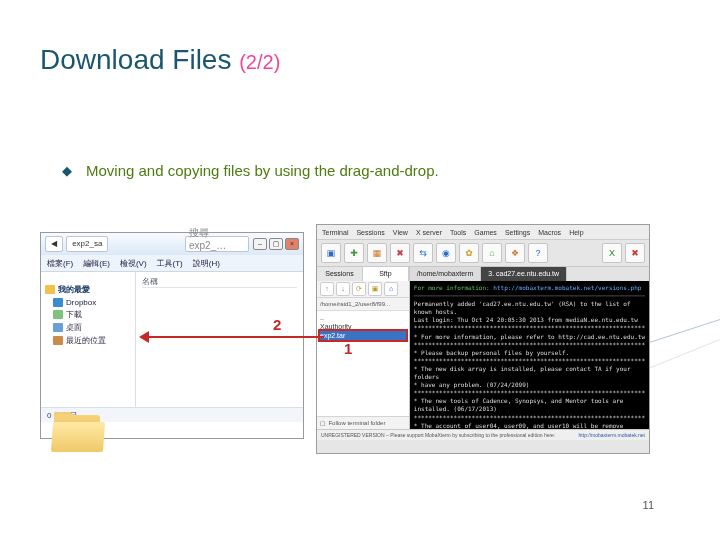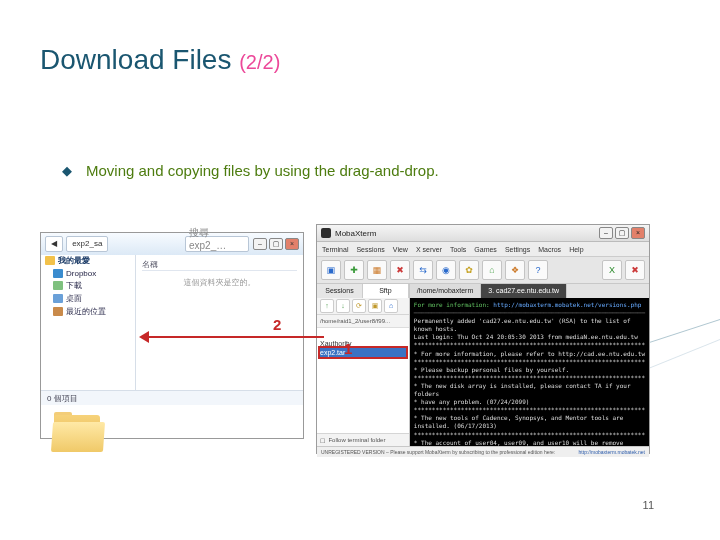--- a/index.html
+++ b/index.html
@@ -17,21 +17,21 @@
   .crumb{display:flex;gap:3px;align-items:center;flex:1}
   .crumb .pill{height:14px;line-height:14px;background:#fff;border:1px solid #b8c6d6;border-radius:2px;padding:0 5px;font-size:8px}
   .searchbox{height:14px;width:56px;background:#fff;border:1px solid #b8c6d6;border-radius:2px;padding:0 3px;font-size:10px;color:#888;display:flex;align-items:flex-end}
   .wclose{display:flex;gap:2px;margin-left:4px}
   .wbtn{width:12px;height:10px;border:1px solid #888;border-radius:2px;background:#f3f3f3;font-size:7px;line-height:10px;text-align:center}
   .wbtn.red{background:#e2806a}
   .menubar{height:16px;background:#eef4fb;border-bottom:1px solid #ccd8e5;display:flex;gap:10px;padding:0 6px;align-items:center;font-size:8px;color:#224}
   .toolbar{height:18px;background:#e7eef7;border-bottom:1px solid #ccd8e5;display:flex;gap:6px;padding:0 6px;align-items:center;font-size:8px;color:#224}
   .tbtn{padding:1px 4px;border:1px solid transparent}
   .ex-body{display:flex;height:calc(100% - 22px - 16px - 18px - 14px)}
-  .ex-tree{width:86px;border-right:1px solid #d6dee8;padding:0 4px;font-size:8px;color:#1a3a66}
+  .ex-tree{width:86px;border-right:1px solid #d6dee8;padding:12px 4px;font-size:8px;color:#1a3a66}
   .ex-tree .hdr{color:#1a3a66;font-weight:bold;margin-bottom:2px;display:flex;align-items:center;gap:3px}
   .ex-tree .tnode{margin-left:8px;padding:1px 0;display:flex;align-items:center;gap:3px;color:#224}
   .tbic{width:10px;height:9px;background:#5aa2e0;border-radius:1px;display:inline-block}
   .tbic.dl{background:#7fc17f}
   .tbic.dp{background:#3b8ccf}
   .ex-main{flex:1;padding:4px 6px;font-size:8px}
   .ex-main .colhdr{color:#556;border-bottom:1px solid #e0e6ef;margin-bottom:3px}
   .emptymsg{color:#999;font-size:8px;margin-top:6px;text-align:center}
   .status{height:14px;background:#f2f6fb;border-top:1px solid #d6dee8;font-size:8px;color:#445;padding:0 6px;display:flex;align-items:center}
 
@@ -102,20 +102,27 @@
       </div>
       <div class="searchbox">
         <span>搜尋 exp2_…</span>
       </div>
       <div class="wclose">
         <div class="wbtn">–</div>
         <div class="wbtn">▢</div>
         <div class="wbtn red">×</div>
       </div>
     </div>
+    <div class="menubar">
+      <span>檔案(F)</span>
+      <span>編輯(E)</span>
+      <span>檢視(V)</span>
+      <span>工具(T)</span>
+      <span>說明(H)</span>
+    </div>
     <div class="ex-body">
       <div class="ex-tree">
         <div class="hdr">
             <span class="tbic" style="background:#f2c14a"></span>
             <span>我的最愛</span>
           </div>
         <div class="tnode">
             <span class="tbic dp"></span>
             <span>Dropbox</span>
           </div>
@@ -127,44 +134,34 @@
             <span class="tbic" style="background:#6aa0d8"></span>
             <span>桌面</span>
           </div>
         <div class="tnode">
             <span class="tbic" style="background:#c98a4a"></span>
             <span>最近的位置</span>
           </div>
       </div>
       <div class="ex-main">
         <div class="colhdr">名稱</div>
-        <div class="emptymsg">這個資料夾是空的。</div>
       </div>
     </div>
     <div class="status">
       <span>0 個項目</span>
     </div>
   </div>
 
   <div class="folder-icon">
     <div class="tab"></div>
       <div class="back"></div>
       <div class="front"></div>
   </div>
 
   <div class="moba">
-    <div class="moba-title">
-      <div class="ic"></div>
-      <span>MobaXterm</span>
-      <div style="margin-left:auto;display:flex;gap:2px">
-        <div class="wbtn">–</div>
-        <div class="wbtn">▢</div>
-        <div class="wbtn red">×</div>
-      </div>
-    </div>
     <div class="moba-menu">
       <span>Terminal</span>
       <span>Sessions</span>
       <span>View</span>
       <span>X server</span>
       <span>Tools</span>
       <span>Games</span>
       <span>Settings</span>
       <span>Macros</span>
       <span>Help</span>

